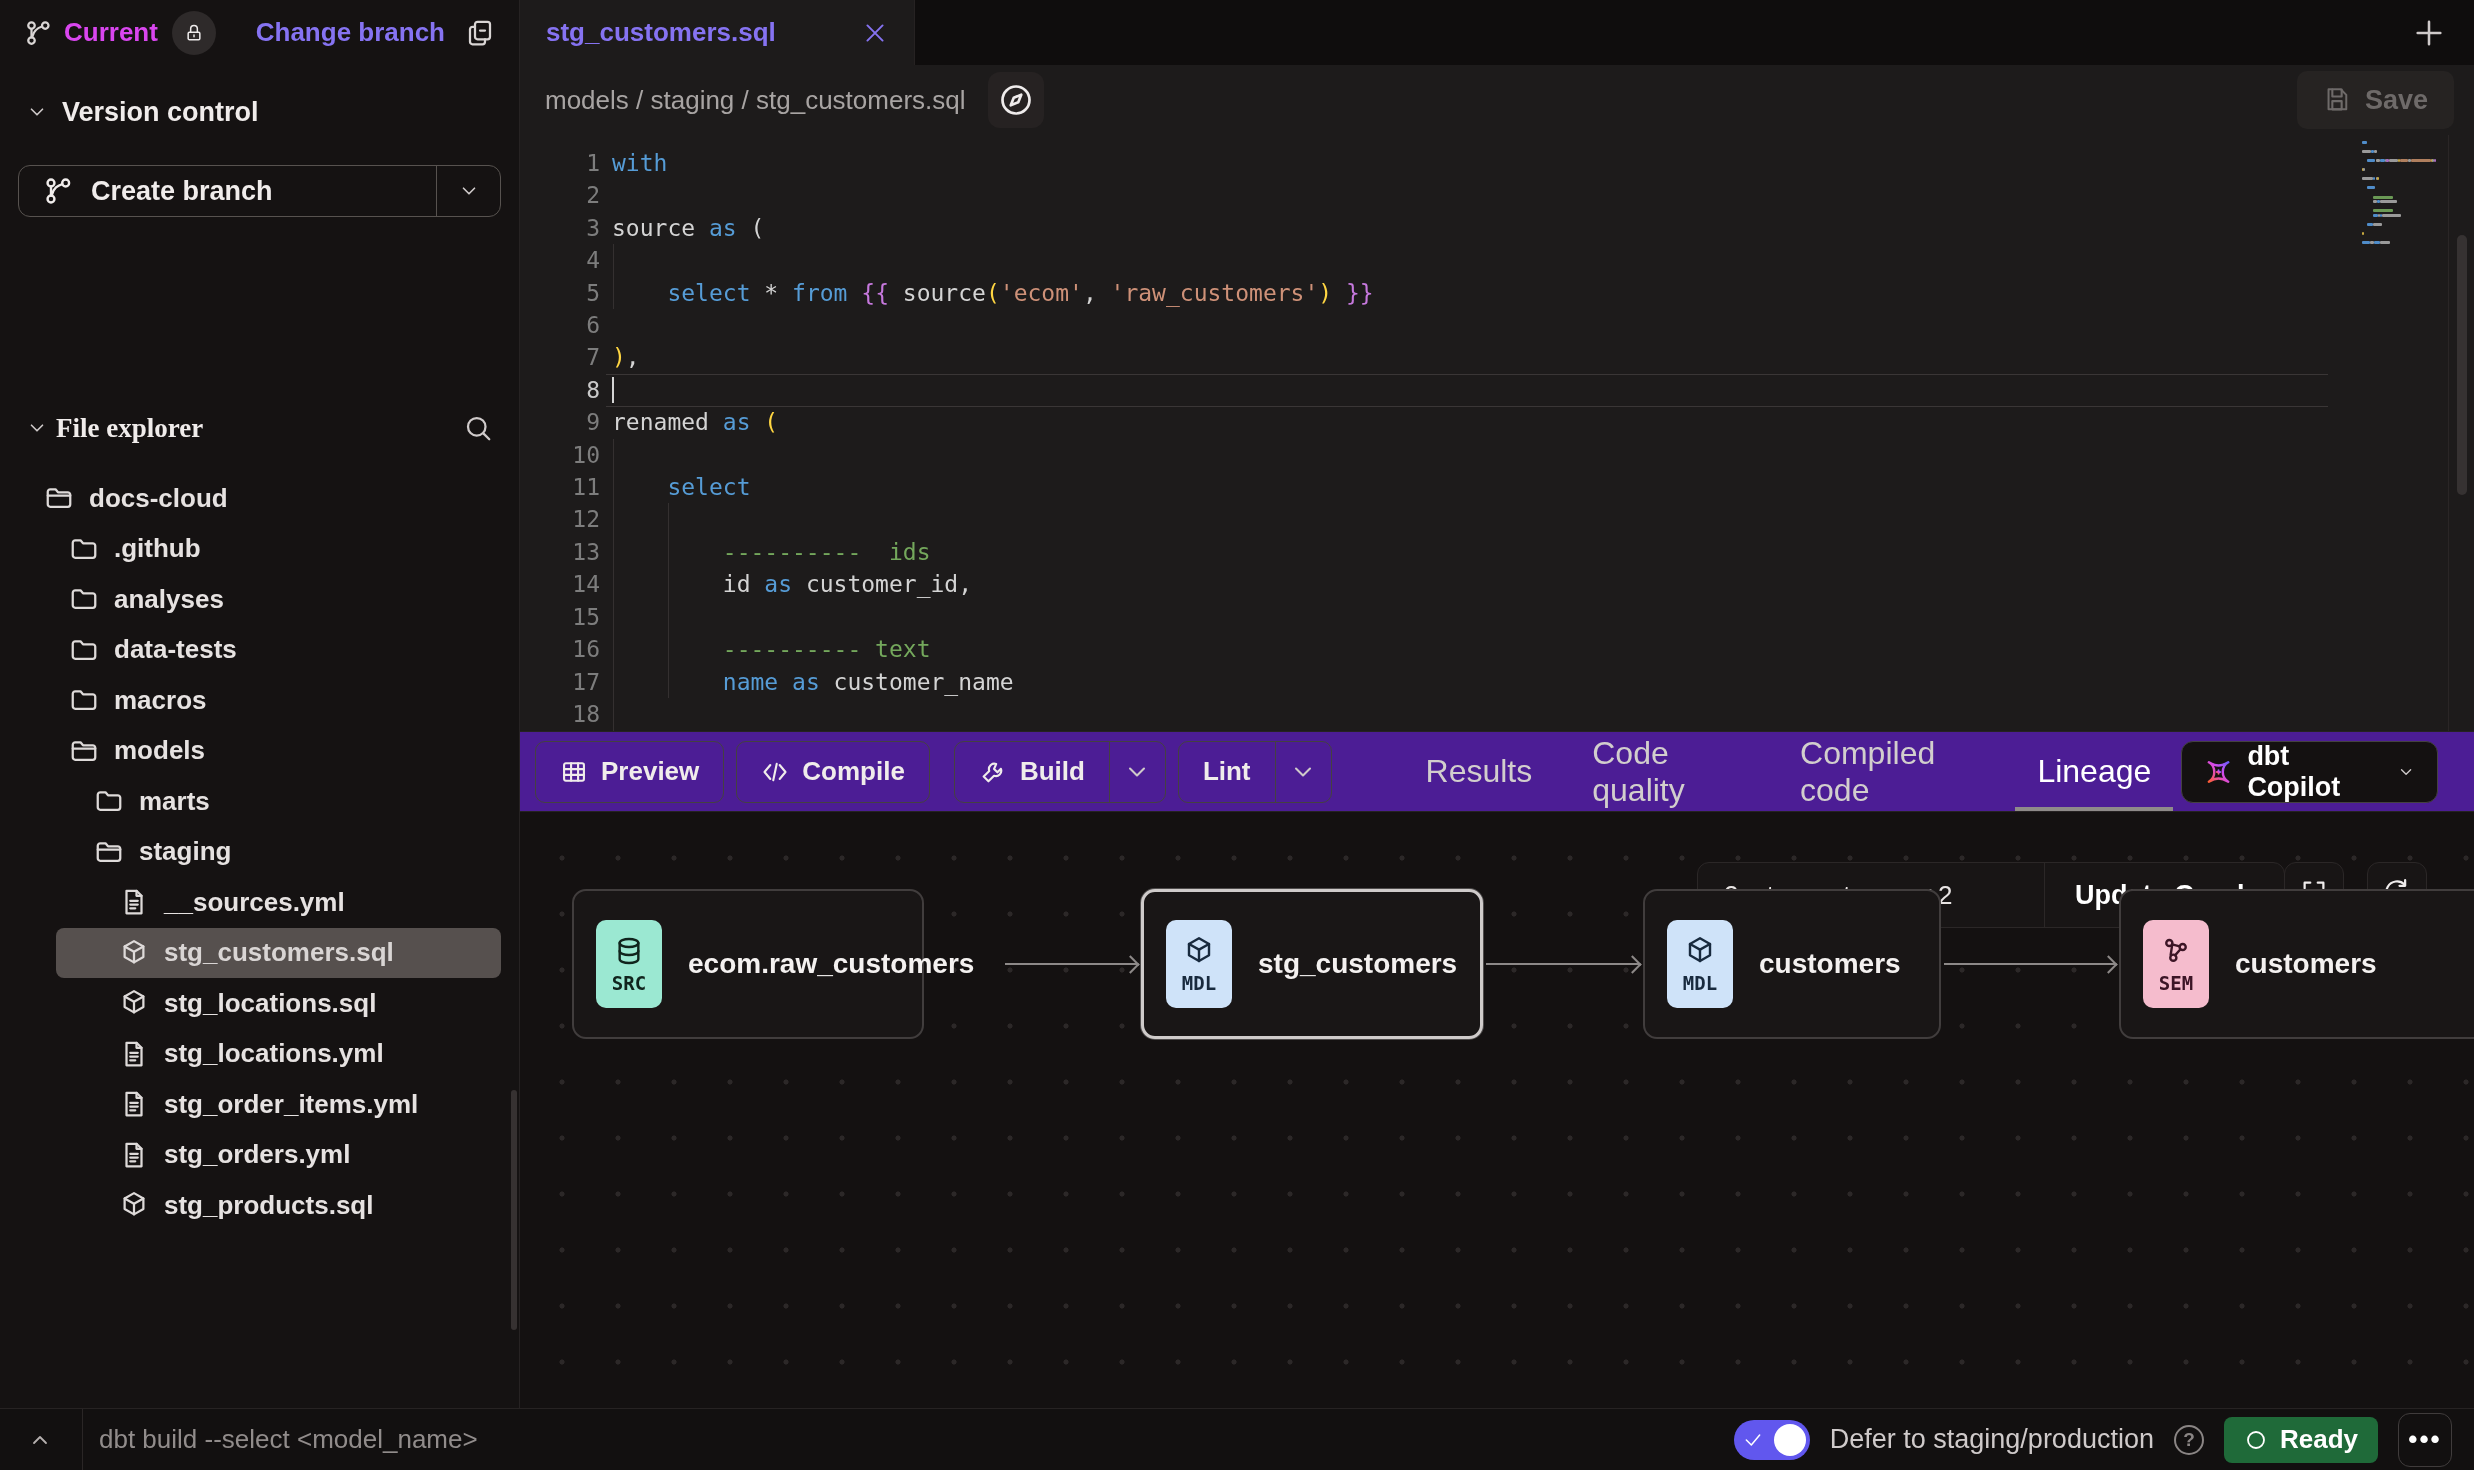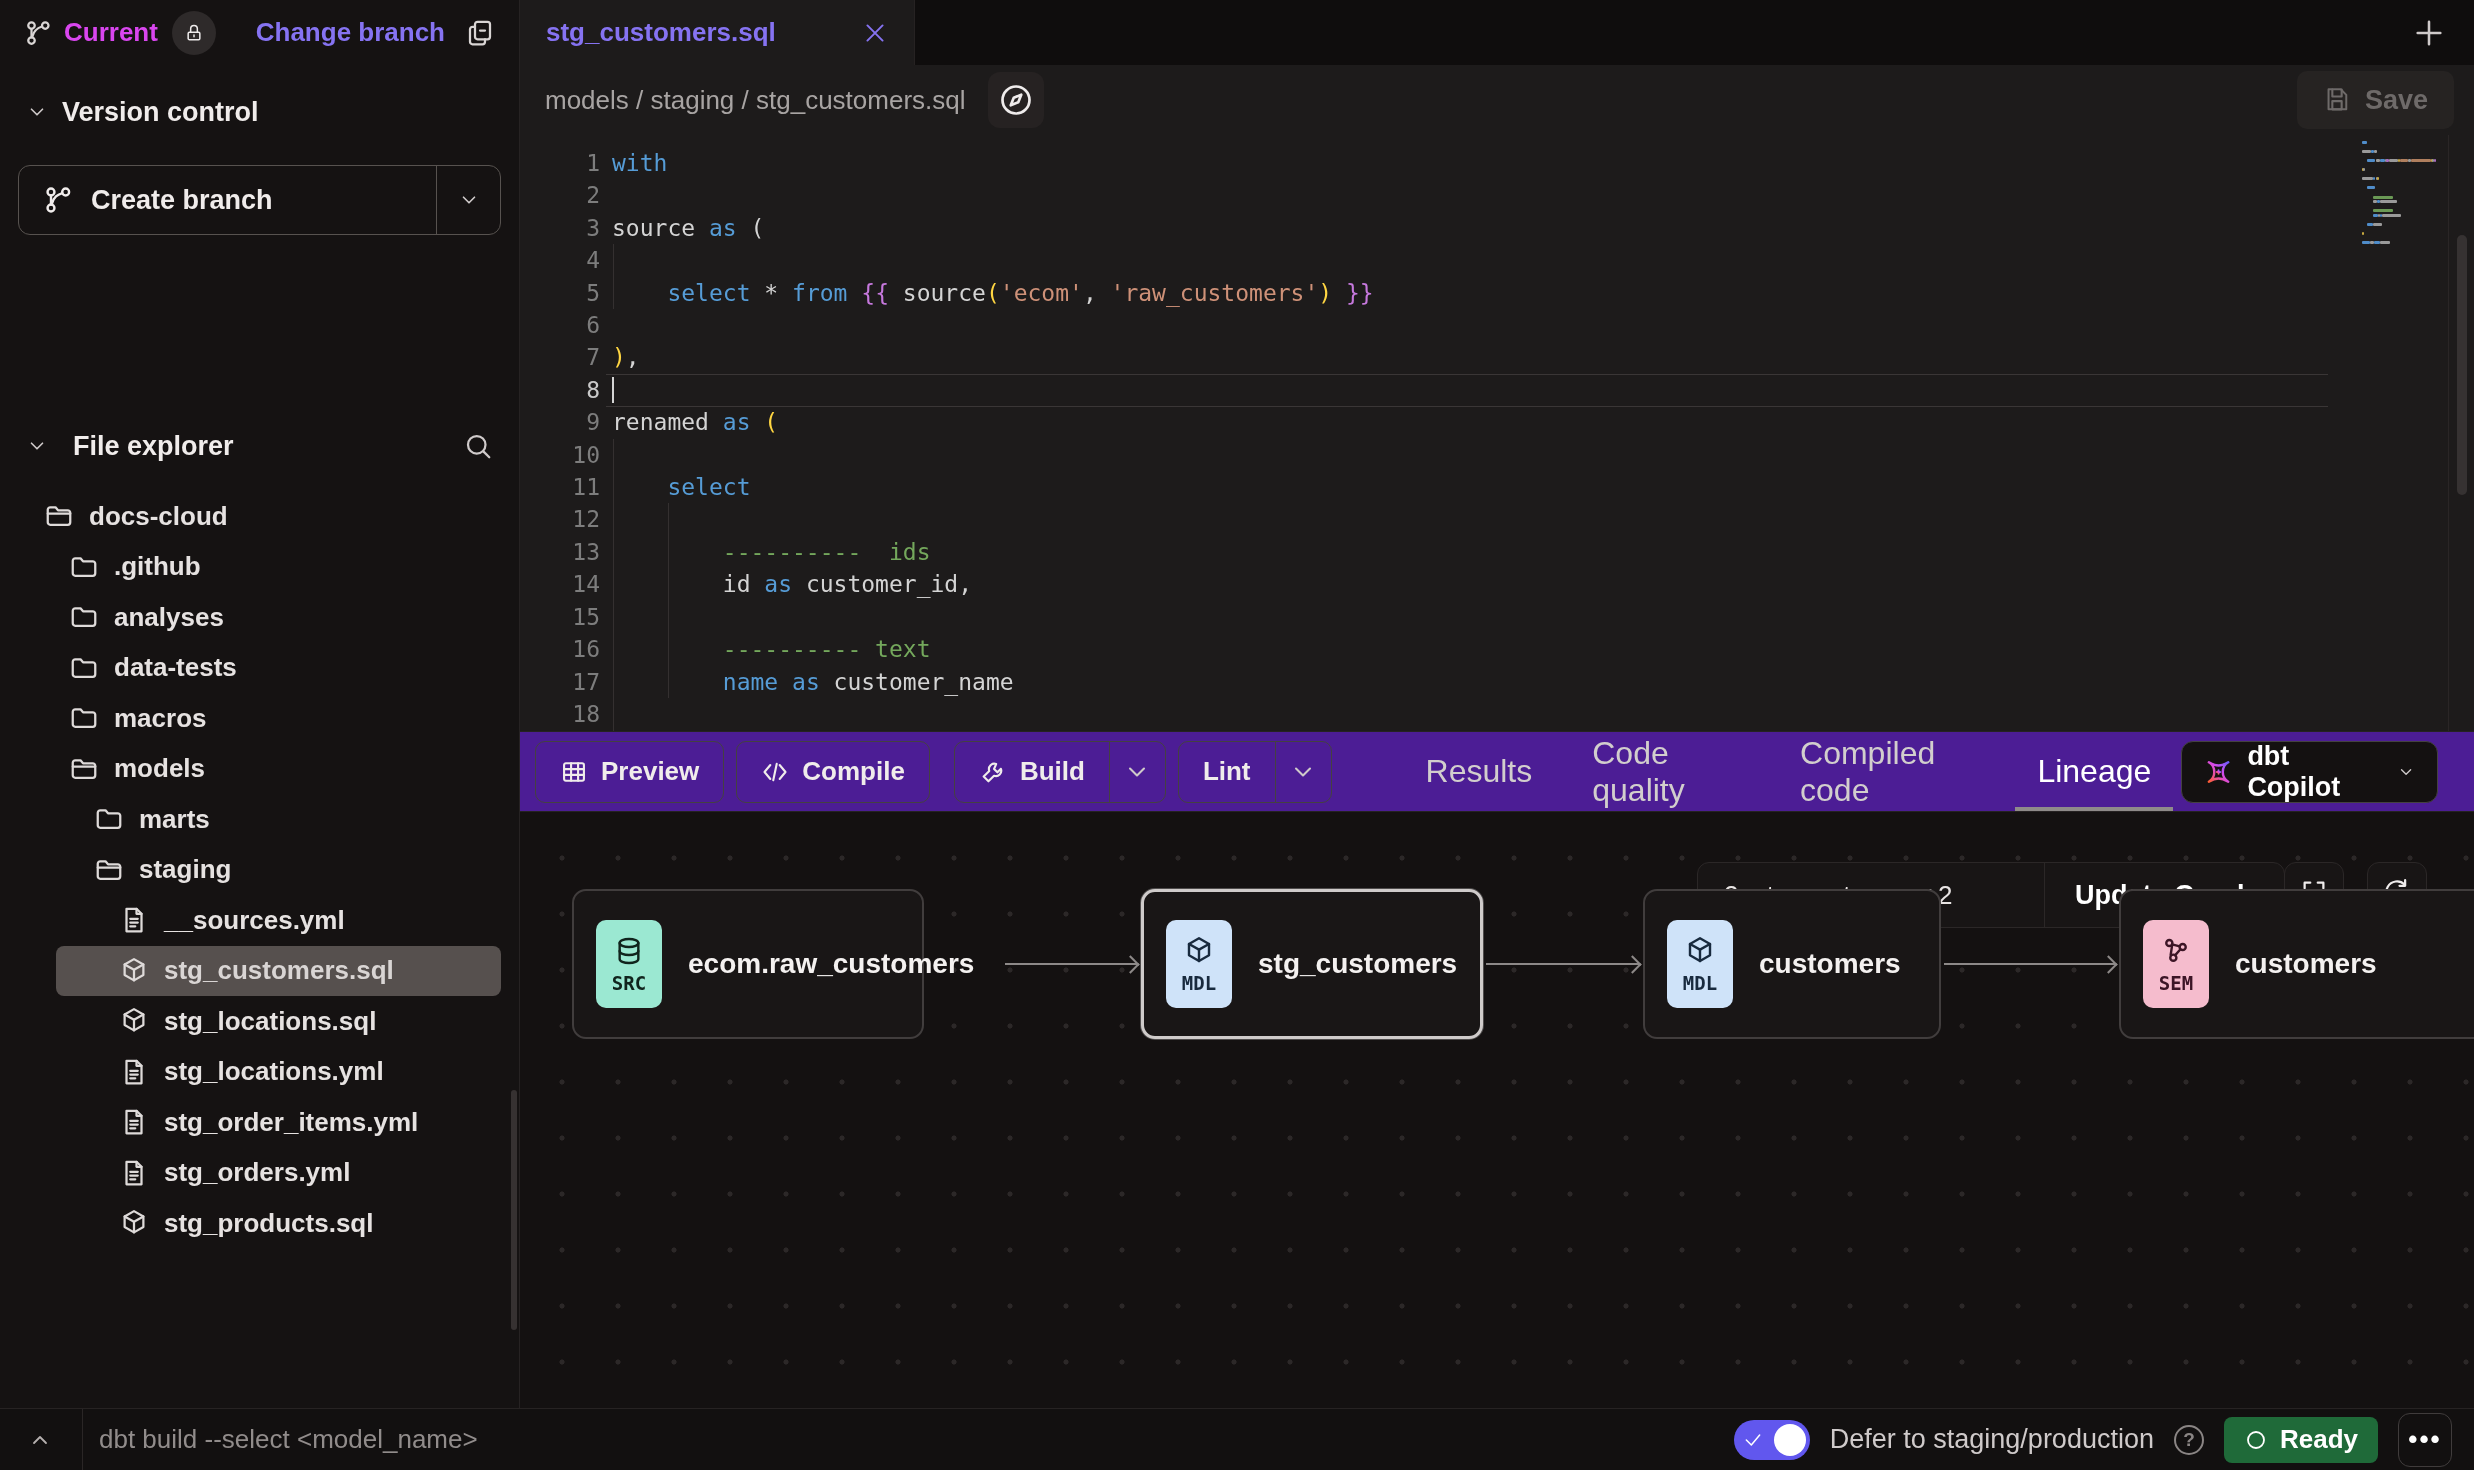--- a/index.html
+++ b/index.html
@@ -15,28 +15,28 @@
   .branch-name { font-size:26px; font-weight:bold; color:#d946ef; margin-left:10px; }
   .lock-badge { width:44px; height:44px; border-radius:50%; background:#2e2a2a; display:flex; align-items:center; justify-content:center; margin-left:14px; }
   .lock-badge .ic { width:20px; height:20px; color:#efecec; }
   .change-branch { margin-left:auto; color:#8673f2; font-weight:bold; font-size:26px; cursor:pointer; }
   .copy-btn { margin-left:20px; width:30px; height:30px; color:#b5b0af; }
 
   .vc-section { padding:22px 18px 0 18px; }
   .sec-title-row { height:50px; display:flex; align-items:center; gap:14px; padding-left:8px; }
   .sec-title { font-size:27px; font-weight:bold; color:#f0eceb; }
   .chev { width:22px; height:22px; color:#cfcaca; }
-  .create-branch { margin-top:28px; height:70px; border:1px solid #57524f; border-radius:12px; display:flex; align-items:stretch; overflow:hidden; }
+  .create-branch { margin-top:28px; height:52px; border:1px solid #57524f; border-radius:12px; display:flex; align-items:stretch; overflow:hidden; }
   .cb-main { flex:1; display:flex; align-items:center; gap:16px; padding-left:24px; }
   .cb-main .ic { width:32px; height:32px; color:#f0eceb; }
   .cb-label { font-size:27px; font-weight:bold; color:#f0eceb; }
   .cb-arrow { width:64px; border-left:1px solid #57524f; display:flex; align-items:center; justify-content:center; }
 
   .fe-section { margin-top:186px; padding:0 18px; flex:1; min-height:0; }
-  .fe-header { height:50px; display:flex; align-items:center; gap:25px; padding-left:8px; }
+  .fe-header { height:50px; display:flex; align-items:center; gap:8px; padding-left:8px;font-family:Liberation Serif, serif; }
   .fe-search { margin-left:auto; margin-right:8px; width:30px; height:30px; color:#cfcaca; }
   .tree { margin-top:20px; }
   .tree-row { height:50.5px; display:flex; align-items:center; gap:15px; font-size:26px; font-weight:600; color:#e6e2e1; white-space:nowrap; }
   .tree-row .ic { width:30px; height:30px; flex:0 0 30px; color:#dedad9; }
   .tree-row.selected { background:#56504e; border-radius:8px; color:#d9d5d4; }
   .side-scroll { position:absolute; right:2px; top:1090px; width:6px; height:240px; background:#363131; border-radius:3px; }
 
   
   .main { flex:1; min-width:0; display:flex; flex-direction:column; }
   .tabbar { height:65px; background:#0f0d0d; display:flex; align-items:stretch; }

